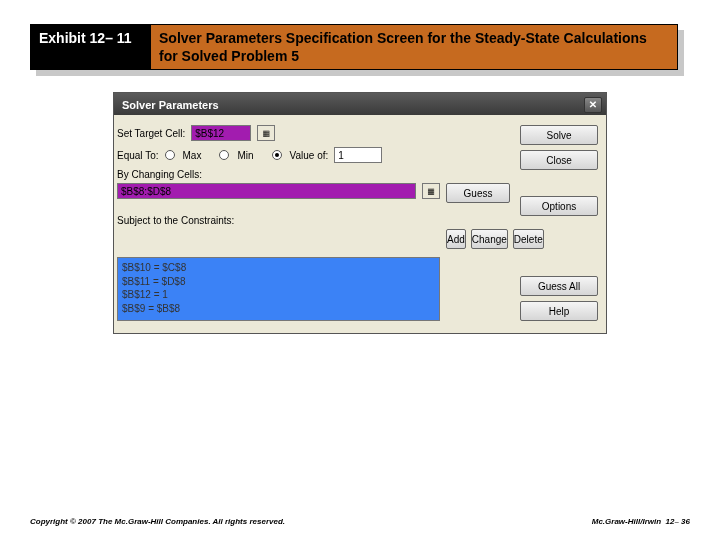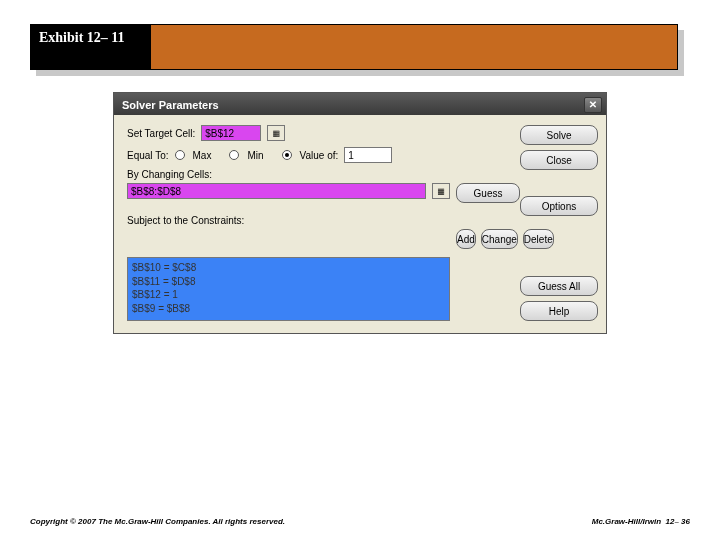--- a/index.html
+++ b/index.html
@@ -9,21 +9,20 @@
     background: #fff;
     font-family: Arial, Helvetica, sans-serif;
     position: relative;
     overflow: hidden;
   }
   
   .header-wrap {
     position: absolute;
     top: 24px; left: 30px;
     width: 652px;
-    font-family: Liberation Serif, serif;
   }
   .header-shadow {
     position: absolute;
     top: 6px; left: 6px;
     width: 648px; height: 46px;
     background: #c8c8c8;
   }
   .header {
     position: relative;
     width: 648px; height: 46px;
@@ -79,35 +78,36 @@
     background: linear-gradient(#888,#555);
     border: 1px solid #333;
     border-radius: 2px;
     display: flex; align-items: center; justify-content: center;
     color: #fff;
     font-weight: bold;
     font-size: 10px;
     line-height: 1;
   }
   .body {
-    padding: 10px 8px 12px 13px;
-    display: flex;
+    padding: 10px 8px 12px 3px;
+    display: flex;
+    gap: 10px;
   }
   .left-col { flex: 1; }
   .right-col {
     width: 78px;
     display: flex;
     flex-direction: column;
     gap: 5px;
   }
   .row { display: flex; align-items: center; margin-bottom: 6px; gap: 6px; }
   .lbl { font-size: 10px; color:#000; }
   .refbox {
     border: 1px solid #777;
-    background: #d946ef;
+    background: #a21caf;
     height: 16px;
     padding: 0 3px;
     font-size: 10px;
     display: inline-flex;
     align-items: center;
   }
   .pickbtn {
     width: 18px; height: 16px;
     border: 1px solid #777;
     background: #ece9d8;
@@ -134,21 +134,21 @@
     padding:3px 4px; font-size:10px; line-height:1.35;
     color:#333;
     margin-top:28px;
   }
   .winbtn {
     height: 20px;
     border: 1px solid #666;
     background: linear-gradient(#f5f5f5,#d6d6d6);
     font-size: 10px;
     display:flex; align-items:center; justify-content:center;
-    border-radius:8px;
+    border-radius:2px;
     color:#000;
   }
   .spacer-gap { height: 16px; }
   .guess-row { display:flex; gap:6px; margin-bottom:4px;}
   .side-label { font-size:10px; margin-bottom:3px; }
 
   
   .footer {
     position:absolute;
     bottom: 14px;
@@ -161,20 +161,21 @@
     color:#000;
   }
 </style>
 </head>
 <body>
 
 <div class="header-wrap">
   <div class="header-shadow"></div>
   <div class="header">
     <div class="exhibit-tag">Exhibit 12– 11</div>
+    <div class="header-title">Solver Parameters Specification Screen for the Steady-State Calculations for Solved Problem 5</div>
   </div>
 </div>
 
 <div class="dialog">
   <div class="titlebar">
     <span>Solver Parameters</span>
     <span class="spacer"></span>
     <div class="closebtn">✕</div>
   </div>
   <div class="body">

